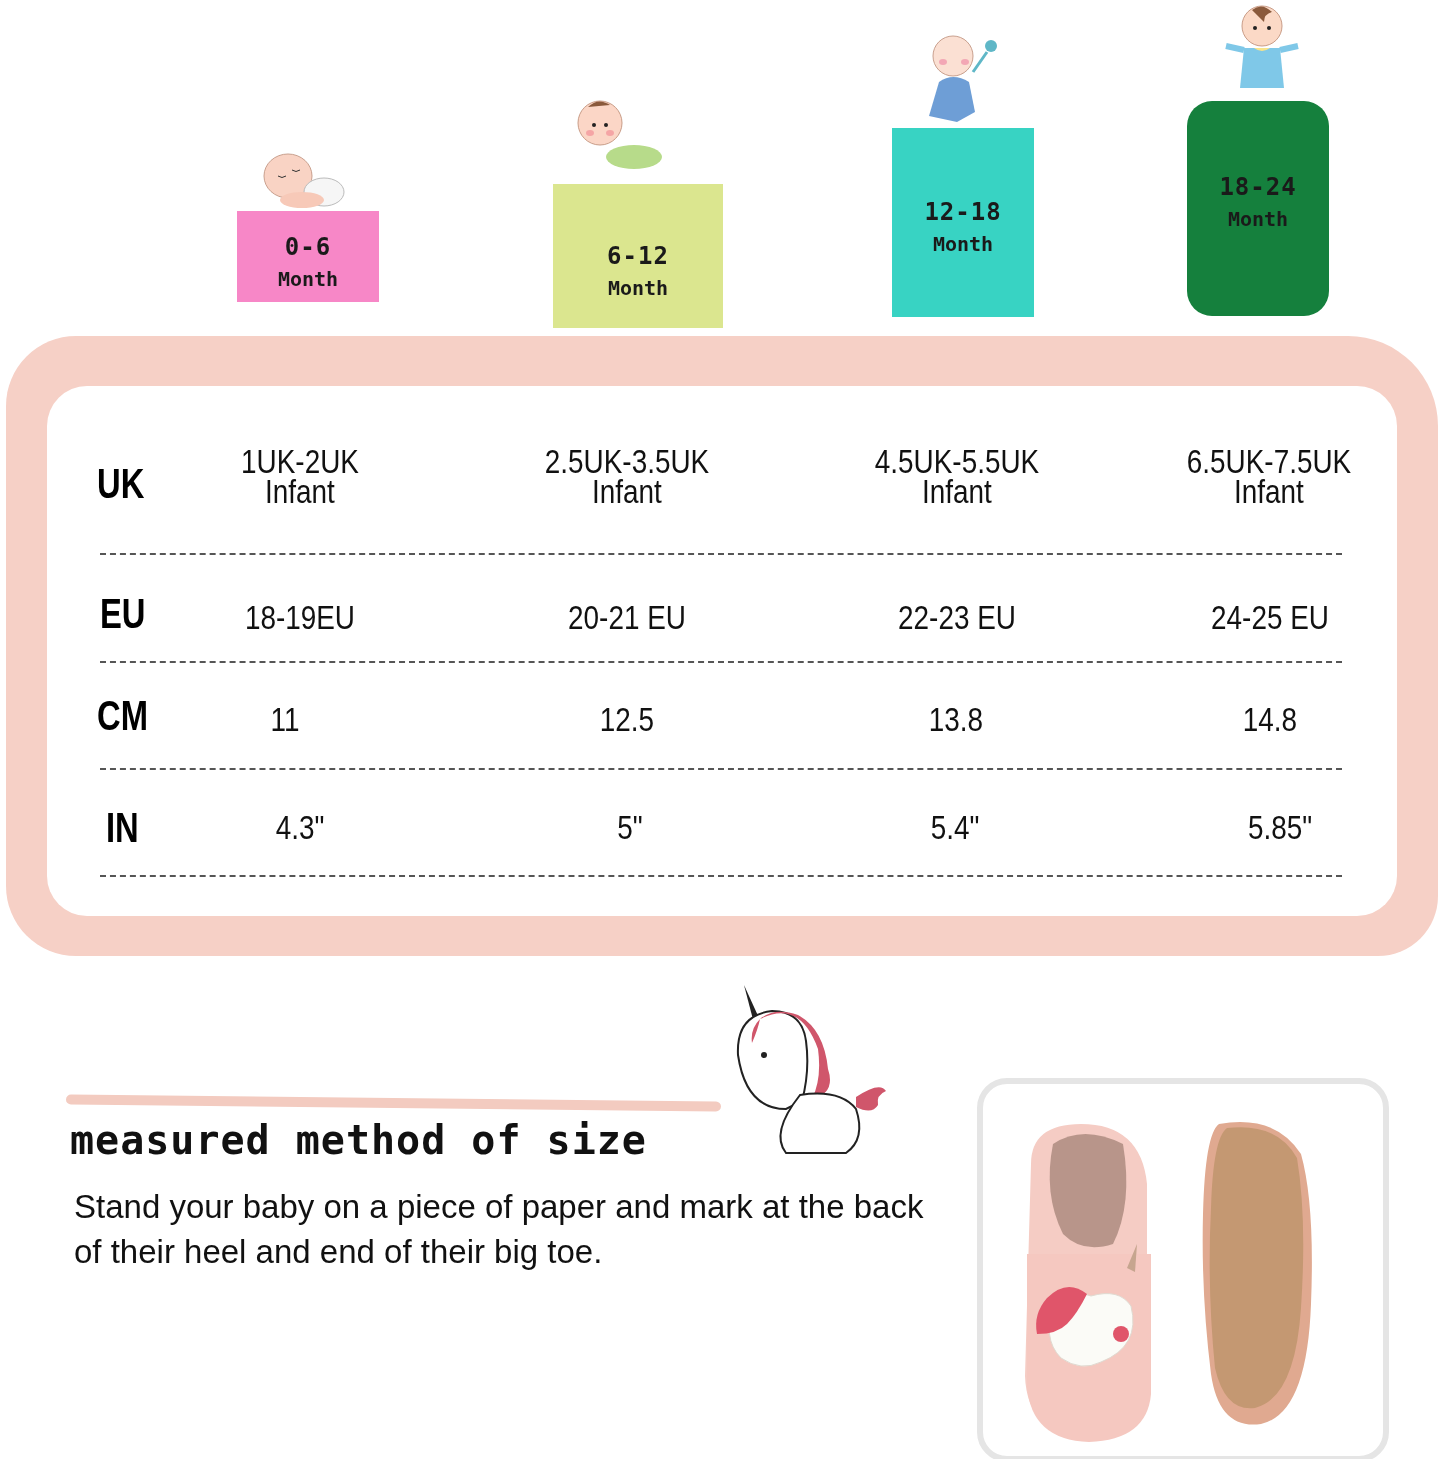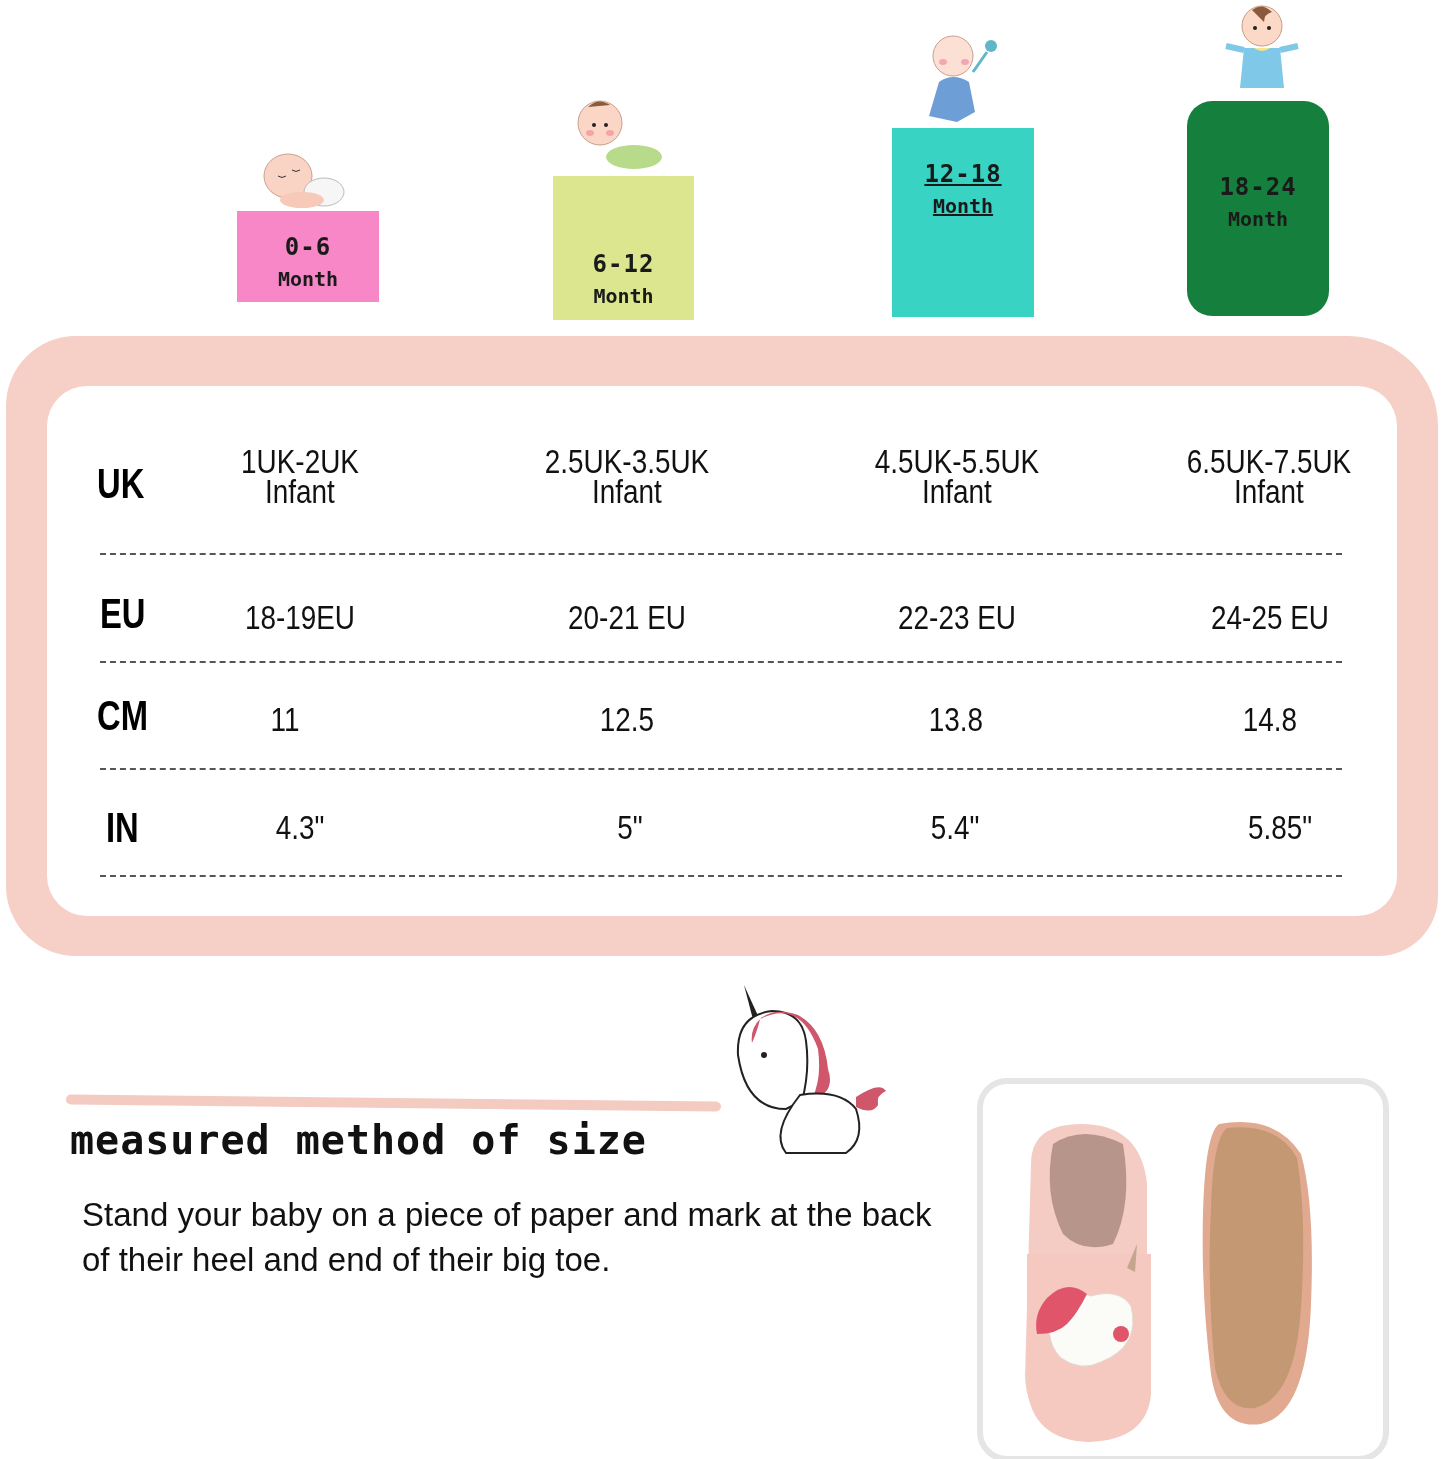--- a/index.html
+++ b/index.html
@@ -9,21 +9,21 @@
   .age-box .unit{font-size:20px;margin-top:6px;}
   .baby{position:absolute;}
   .frame{position:absolute;left:6px;top:336px;width:1432px;height:620px;background:#f6d0c6;border-radius:70px 90px 60px 70px;}
   .inner{position:absolute;left:47px;top:386px;width:1350px;height:530px;background:#fff;border-radius:40px;}
   .row-label{position:absolute;font-family:"Liberation Sans","DejaVu Sans",sans-serif;font-weight:bold;font-size:42px;transform:scaleX(0.78);transform-origin:left center;color:#000;}
   .cell{position:absolute;text-align:center;font-family:"Liberation Sans","DejaVu Sans",sans-serif;font-size:34px;line-height:30px;transform:scaleX(0.82);color:#111;width:260px;}
   .dash{position:absolute;left:100px;width:1242px;height:0;border-top:2px dashed #555;}
   .title{position:absolute;left:70px;top:1117px;font-family:"DejaVu Sans Mono",monospace;font-weight:bold;font-size:40px;letter-spacing:1px;color:#111;}
   .title-underline{position:absolute;left:66px;top:1098px;width:655px;height:10px;background:#f3cbc0;border-radius:6px;transform:rotate(0.6deg);}
   .desc{position:absolute;left:70px;top:1180px;width:880px;font-family:"Liberation Sans","DejaVu Sans",sans-serif;font-size:33px;line-height:45px;color:#111;}
-  .desc p{margin:12px;}
+  .desc p{margin:4px;}
   .shoe-card{position:absolute;left:977px;top:1078px;width:400px;height:372px;border:6px solid #e5e5e5;border-radius:30px;background:#fff;}
 </style>
 </head>
 <body>
 
 <div class="baby" style="left:258px;top:148px;width:90px;height:62px;">
   <svg width="90" height="62" viewBox="0 0 90 62">
       <ellipse cx="30" cy="28" rx="24" ry="22" fill="#f9d3c4" stroke="#c9a08e"></ellipse>
       <ellipse cx="66" cy="44" rx="20" ry="14" fill="#f6f6f6" stroke="#bbb"></ellipse>
       <path d="M20 28 q4 3 8 0" stroke="#333" fill="none"></path>
@@ -40,36 +40,36 @@
   <svg width="92" height="80" viewBox="0 0 92 80">
       <ellipse cx="60" cy="62" rx="28" ry="12" fill="#b7db8a"></ellipse>
       <circle cx="26" cy="28" r="22" fill="#fbd6c6" stroke="#c99d88"></circle>
       <path d="M14 12 q10 -10 22 -2" fill="#8a5a3c"></path>
       <circle cx="20" cy="30" r="2" fill="#222"></circle>
       <circle cx="32" cy="30" r="2" fill="#222"></circle>
       <ellipse cx="16" cy="38" rx="4" ry="3" fill="#f5a5a5"></ellipse>
       <ellipse cx="36" cy="38" rx="4" ry="3" fill="#f5a5a5"></ellipse>
     </svg>
 </div>
-<div class="age-box" style="left:553px;top:176px;width:141px;height:144px;background:#dbe68f;padding-top:74px;box-sizing:border-box;">
+<div class="age-box" style="left:553px;top:184px;width:170px;height:144px;background:#dbe68f;padding-top:58px;box-sizing:border-box;">
   <span class="range">6-12</span>
   <span class="unit">Month</span>
 </div>
 
 <div class="baby" style="left:925px;top:32px;width:80px;height:94px;">
   <svg width="80" height="94" viewBox="0 0 80 94">
       <circle cx="28" cy="24" r="20" fill="#fbe0d3" stroke="#c9a08e"></circle>
       <ellipse cx="18" cy="30" rx="4" ry="3" fill="#f3a7b5"></ellipse>
       <ellipse cx="40" cy="30" rx="4" ry="3" fill="#f3a7b5"></ellipse>
       <path d="M14 50 q14 -10 30 0 l6 30 -18 10 -28 -6 z" fill="#6e9ed6"></path>
       <circle cx="66" cy="14" r="6" fill="#5fb7c7"></circle>
       <line x1="62" y1="20" x2="48" y2="40" stroke="#5fb7c7" stroke-width="3"></line>
     </svg>
 </div>
-<div class="age-box" style="left:892px;top:128px;width:142px;height:189px;background:#38d3c3;padding-top:32px;box-sizing:border-box;text-decoration:underline;">
+<div class="age-box" style="left:892px;top:128px;width:142px;height:189px;background:#38d3c3;padding-top:70px;box-sizing:border-box;">
   <span class="range">12-18</span>
   <span class="unit">Month</span>
 </div>
 
 <div class="baby" style="left:1222px;top:2px;width:80px;height:98px;">
   <svg width="80" height="98" viewBox="0 0 80 98">
       <circle cx="40" cy="24" r="20" fill="#fbd9c6" stroke="#c99d88"></circle>
       <path d="M30 8 q10 -8 20 2 q-8 2 -8 10" fill="#8a5a3c"></path>
       <circle cx="33" cy="26" r="2" fill="#222"></circle>
       <circle cx="47" cy="26" r="2" fill="#222"></circle>

